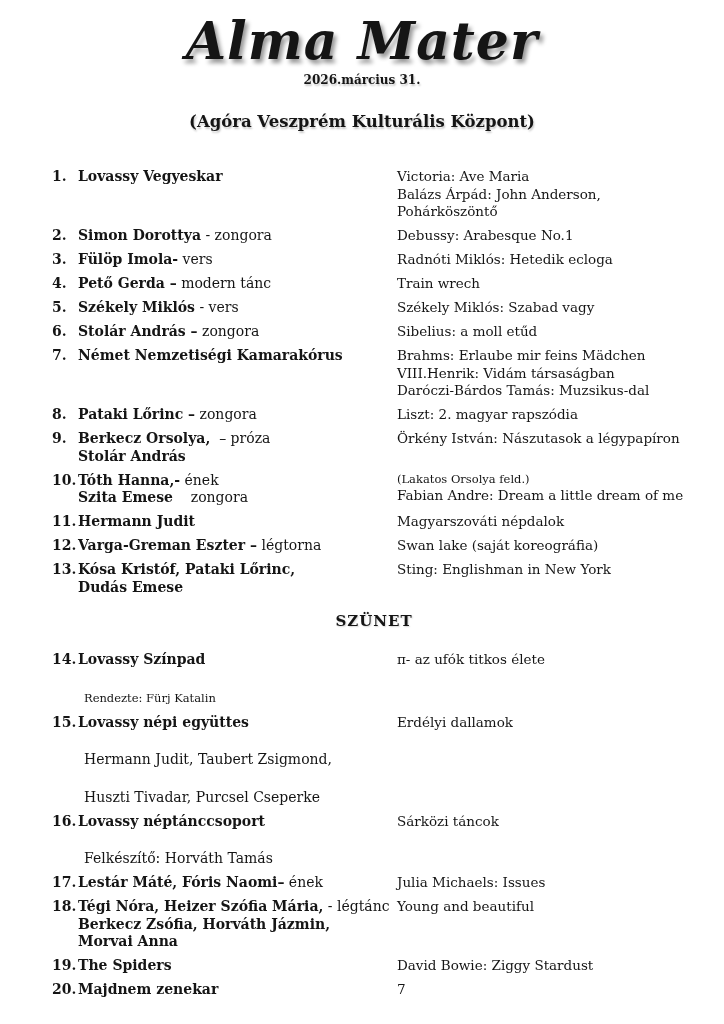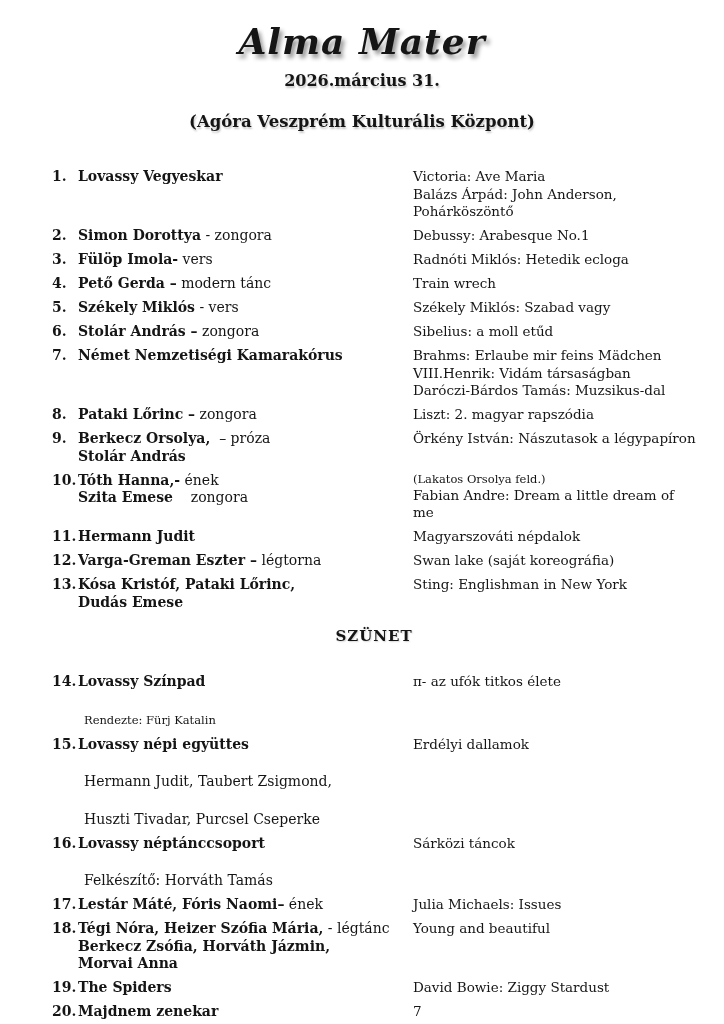--- a/index.html
+++ b/index.html
@@ -8,30 +8,30 @@
     width:724px; height:1024px;
     background:#ffffff;
     color:#151515;
     font-family:"DejaVu Serif", serif;
     overflow:hidden;
     box-sizing:border-box;
   }
   header { text-align:center; padding-top:16px; }
   .title {
     margin:0;
-    font-size:36px;
+    font-size:52px;
     line-height:50px;
     font-style:italic;
     font-weight:bold;
     letter-spacing:1px;
     text-shadow:3px 4px 4px #9a9a9a;
   }
   .date {
     margin-top:4px;
-    font-size:16px;
+    font-size:12px;
     font-weight:bold;
     line-height:21px;
     text-shadow:1px 1.5px 2px #c9c9c9;
   }
   .venue {
     font-size:16.5px;
     font-weight:bold;
     line-height:21px;
     text-shadow:1px 1.5px 2px #c9c9c9;
     margin-top:20px;
@@ -53,28 +53,28 @@
   .line {
     font-size:14px;
     line-height:17.5px;
     white-space:pre-wrap;
   }
   .line.indent { padding-left:6px;margin-top:20px; }
   .seg.bold { font-weight:bold;text-align:center; }
   .seg.regular { font-weight:normal; }
   .seg.small { font-size:11.5px; }
   .cell-right { flex:1; }
-  .cell-right .line { font-size:13.5px;margin-left:16px; }
+  .cell-right .line { font-size:13.5px; }
   .cell-right .line.small { font-size:11.5px; line-height:15px; }
   .intermission {
     text-align:center;
     font-weight:bold;
     font-size:15px;
     letter-spacing:1px;
-    margin:16px 0 28px 0;
+    margin:16px 0 21px 0;
     text-shadow:1px 1px 1.5px #d5d5d5;
   }
 </style>
 </head>
 <body>
 
 <div class="page">
   <header>
     <h1 class="title">Alma Mater</h1>
     <div class="date">2026.március 31.</div>

